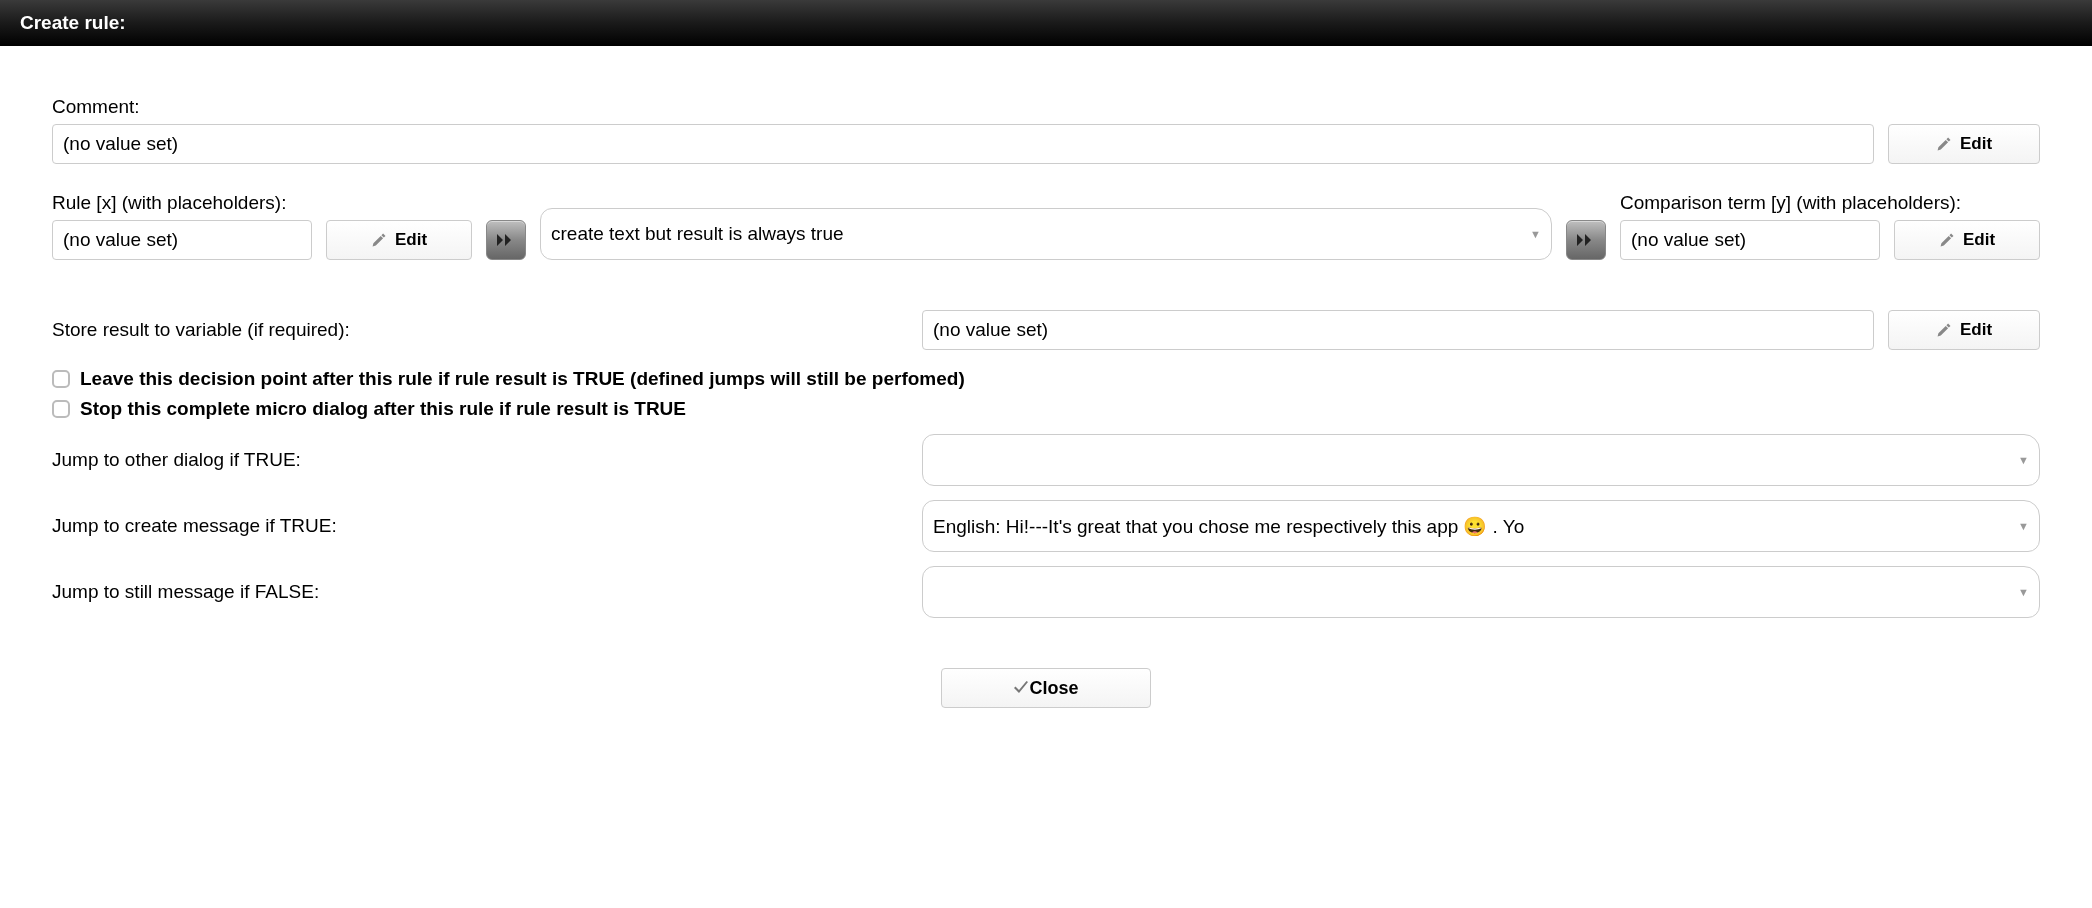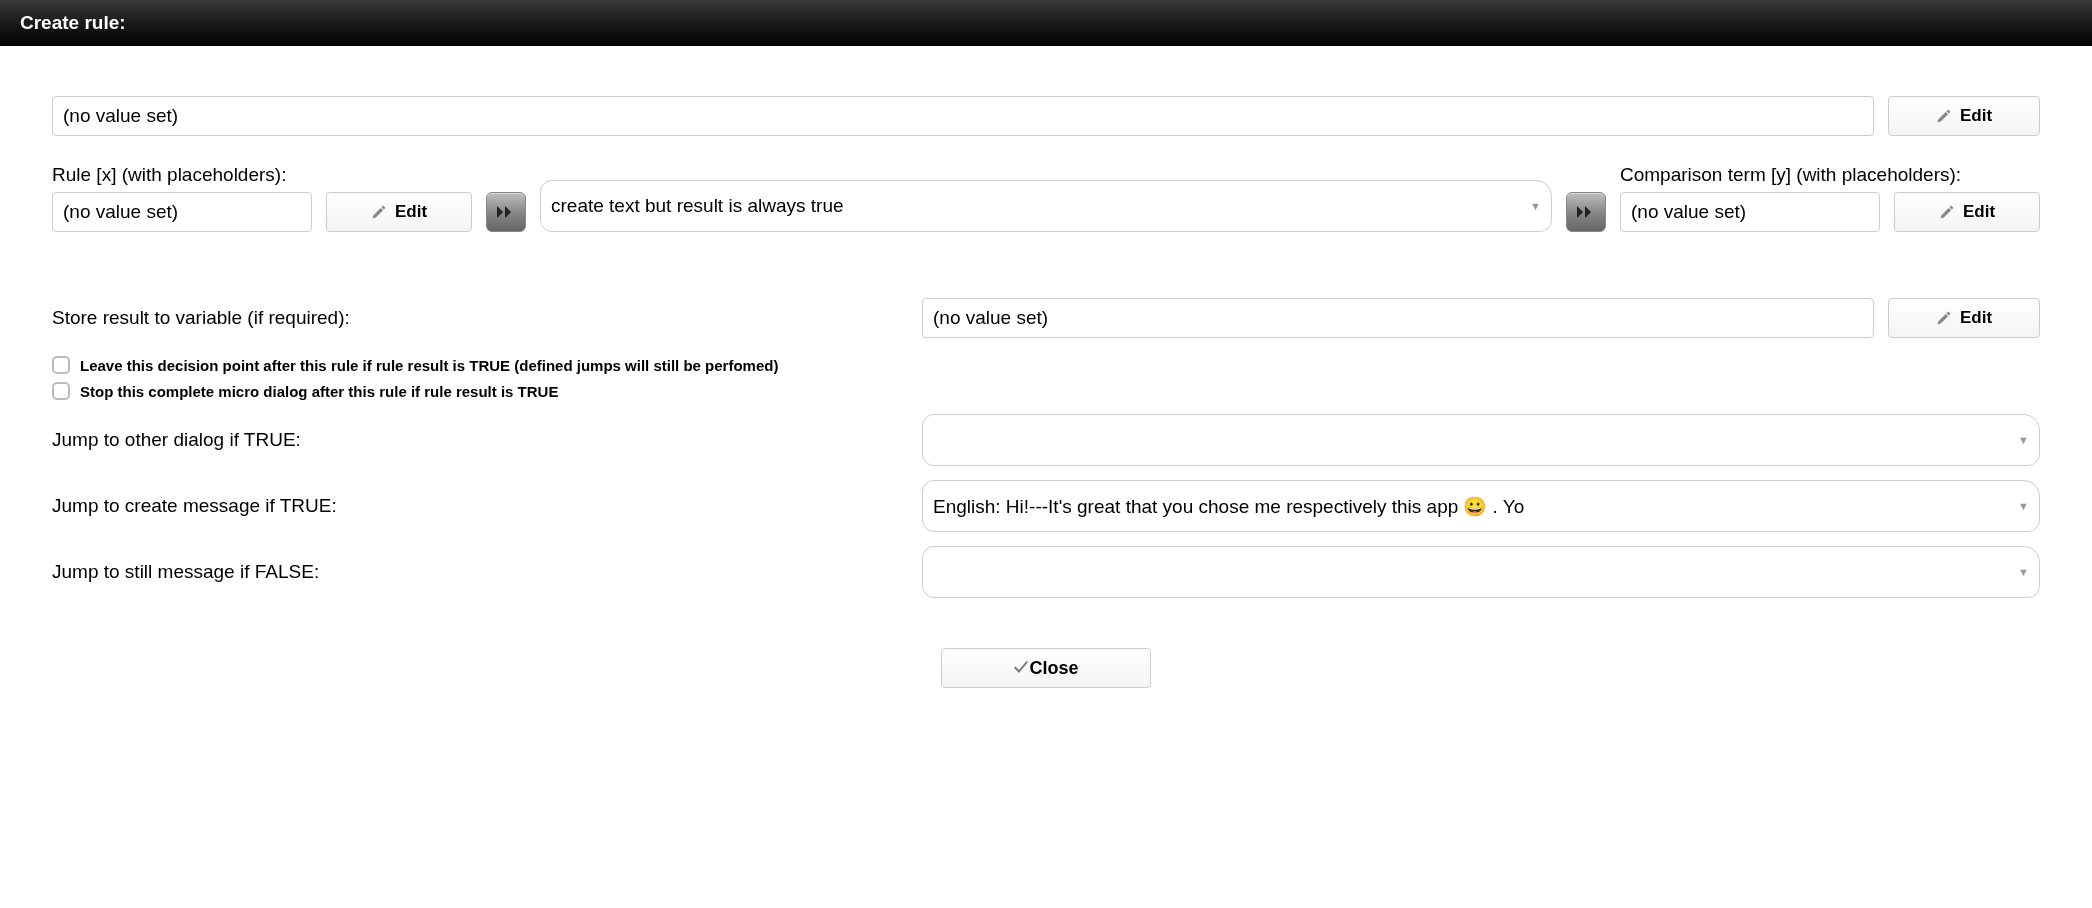--- a/index.html
+++ b/index.html
@@ -98,21 +98,21 @@
   .dd-arrow {
     color: #999;
     font-size: 11px;
     margin-left: 8px;
     flex-shrink: 0;
   }
   .rule-row {
     display: flex;
     align-items: flex-end;
     gap: 14px;
-    margin-bottom: 66px;
+    margin-bottom: 50px;
     justify-content: space-between;
   }
   .rule-group {
     display: flex;
     flex-direction: column;
   }
   .rule-group .field-label {
     margin-bottom: 6px;
   }
   .rule-field-row {
@@ -130,21 +130,21 @@
     width: 18px;
     height: 18px;
     border: 2px solid #bbb;
     border-radius: 5px;
     background: #fff;
     cursor: pointer;
     flex-shrink: 0;
   }
   .checkbox-label {
     font-weight: bold;
-    font-size: 15px;
+    font-size: 19px;
   }
   .jump-row {
     display: flex;
     align-items: center;
     margin-bottom: 12px;
     margin-top: 14px;
   }
   .jump-label {
     font-size: 19px;
     width: 870px;
@@ -190,20 +190,21 @@
 </style>
 </head>
 <body>
 
 <div class="header">
   <span>Create rule:</span>
 </div>
 
 <div class="content">
 
+  <div class="field-label">Comment:</div>
   <div class="row">
     <div class="text-field">
       <span>(no value set)</span>
     </div>
     <button class="edit-btn">
       <svg class="pencil-icon" viewBox="0 0 16 16">
           <path fill="#888" d="M12.1 1.5l2.4 2.4-1.7 1.7-2.4-2.4 1.7-1.7zM9.7 3.9l2.4 2.4-7.3 7.3-3.2.8.8-3.2 7.3-7.3z"></path>
         </svg>
       <span>Edit</span>
     </button>

